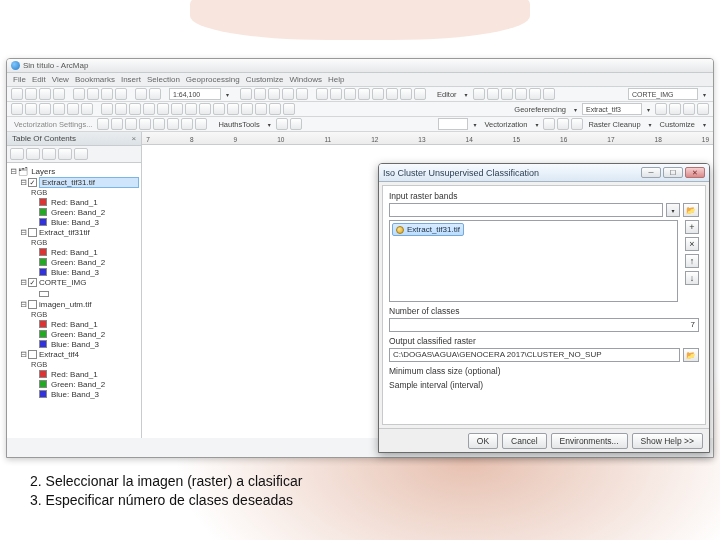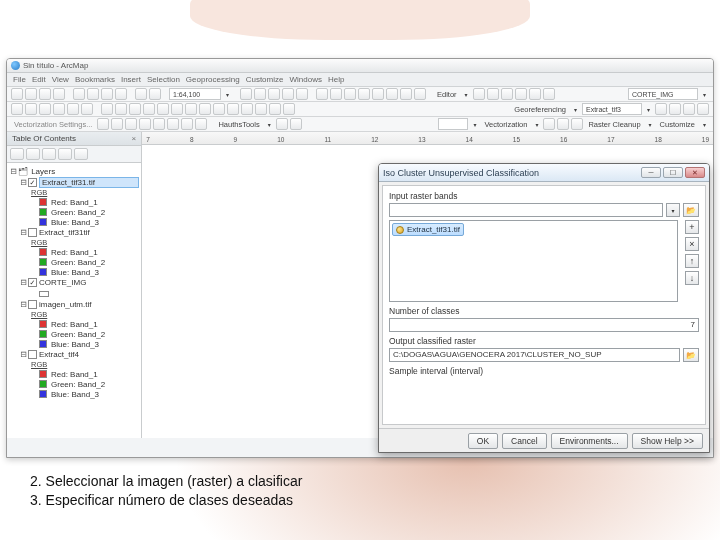--- a/index.html
+++ b/index.html
@@ -116,21 +116,21 @@
     overflow: auto;
     padding: 3px 2px;
     font-size: 8px; color: #333;
   }
   .tree .grp { margin-bottom: 0; }
   .tree .row { display: flex; align-items: center; height: 11px; }
   .tree .exp { width: 9px; text-align: center; color: #555; font-size: 8px; }
   .tree .cb { width: 9px; height: 9px; border: 1px solid #888; background: #fff; margin-right: 2px; display: flex; align-items: center; justify-content: center; font-size: 7px; color: #333;}
   .tree .nm { flex: 1; white-space: nowrap; }
   .tree .sel { background: #cfe5fb; border: 1px solid #7ab5e8; padding: 0 2px; }
-  .tree .sub { padding-left: 22px; font-size: 7.5px; color: #444; text-decoration: underline; }
+  .tree .sub { padding-left: 22px; font-size: 7.5px; color: #444; }
   .tree .band { display: flex; align-items: center; height: 10px; padding-left: 30px; }
   .tree .sw { width: 8px; height: 8px; margin-right: 4px; border: 1px solid #888; }
   .sw.r{background:#d33;} .sw.g{background:#2a2;} .sw.b{background:#33d;}
   .canvas {
     flex: 1;
     background: #fff;
     position: relative;
   }
   .ruler {
     height: 13px;
@@ -552,20 +552,21 @@
 
     <div class="fld">
       <div class="fld-lbl">Output classified raster</div>
       <div class="fld-row">
         <div class="fld-input">C:\DOGAS\AGUA\GENOCERA 2017\CLUSTER_NO_SUP</div>
         <div class="iconbtn">📂</div>
       </div>
     </div>
 
     <div class="fld">
+      <div class="fld-lbl">Minimum class size (optional)</div>
     </div>
 
     <div class="fld">
       <div class="fld-lbl">Sample interval (interval)</div>
     </div>
 
   </div>
   <div class="dlg-footer">
     <div class="btn">OK</div>
     <div class="btn">Cancel</div>

